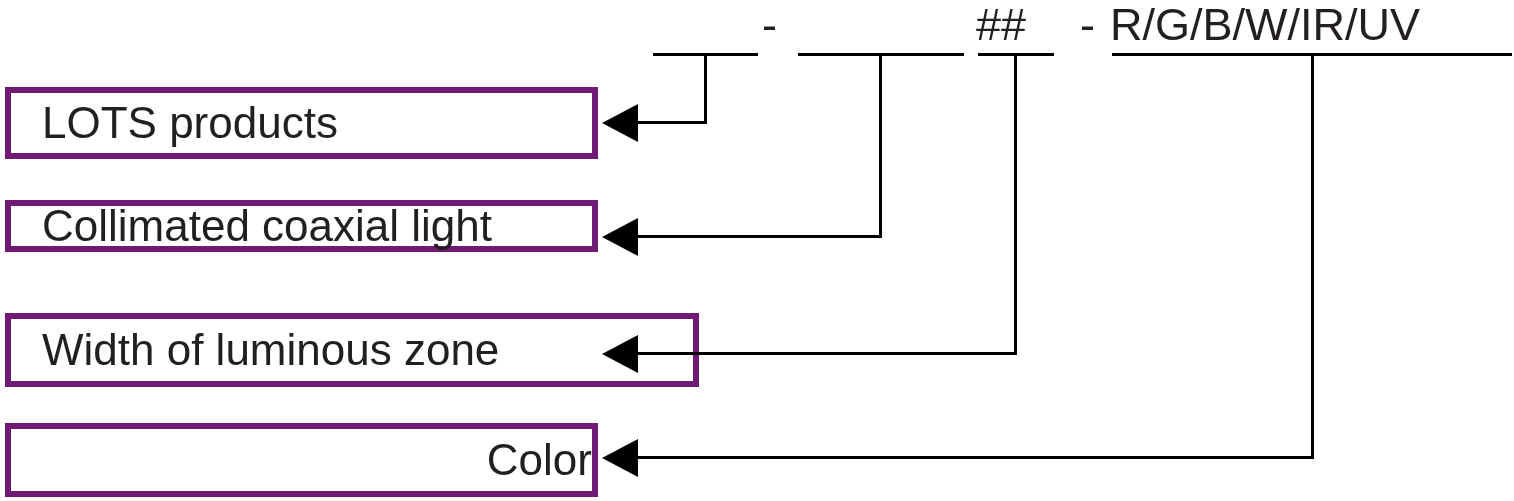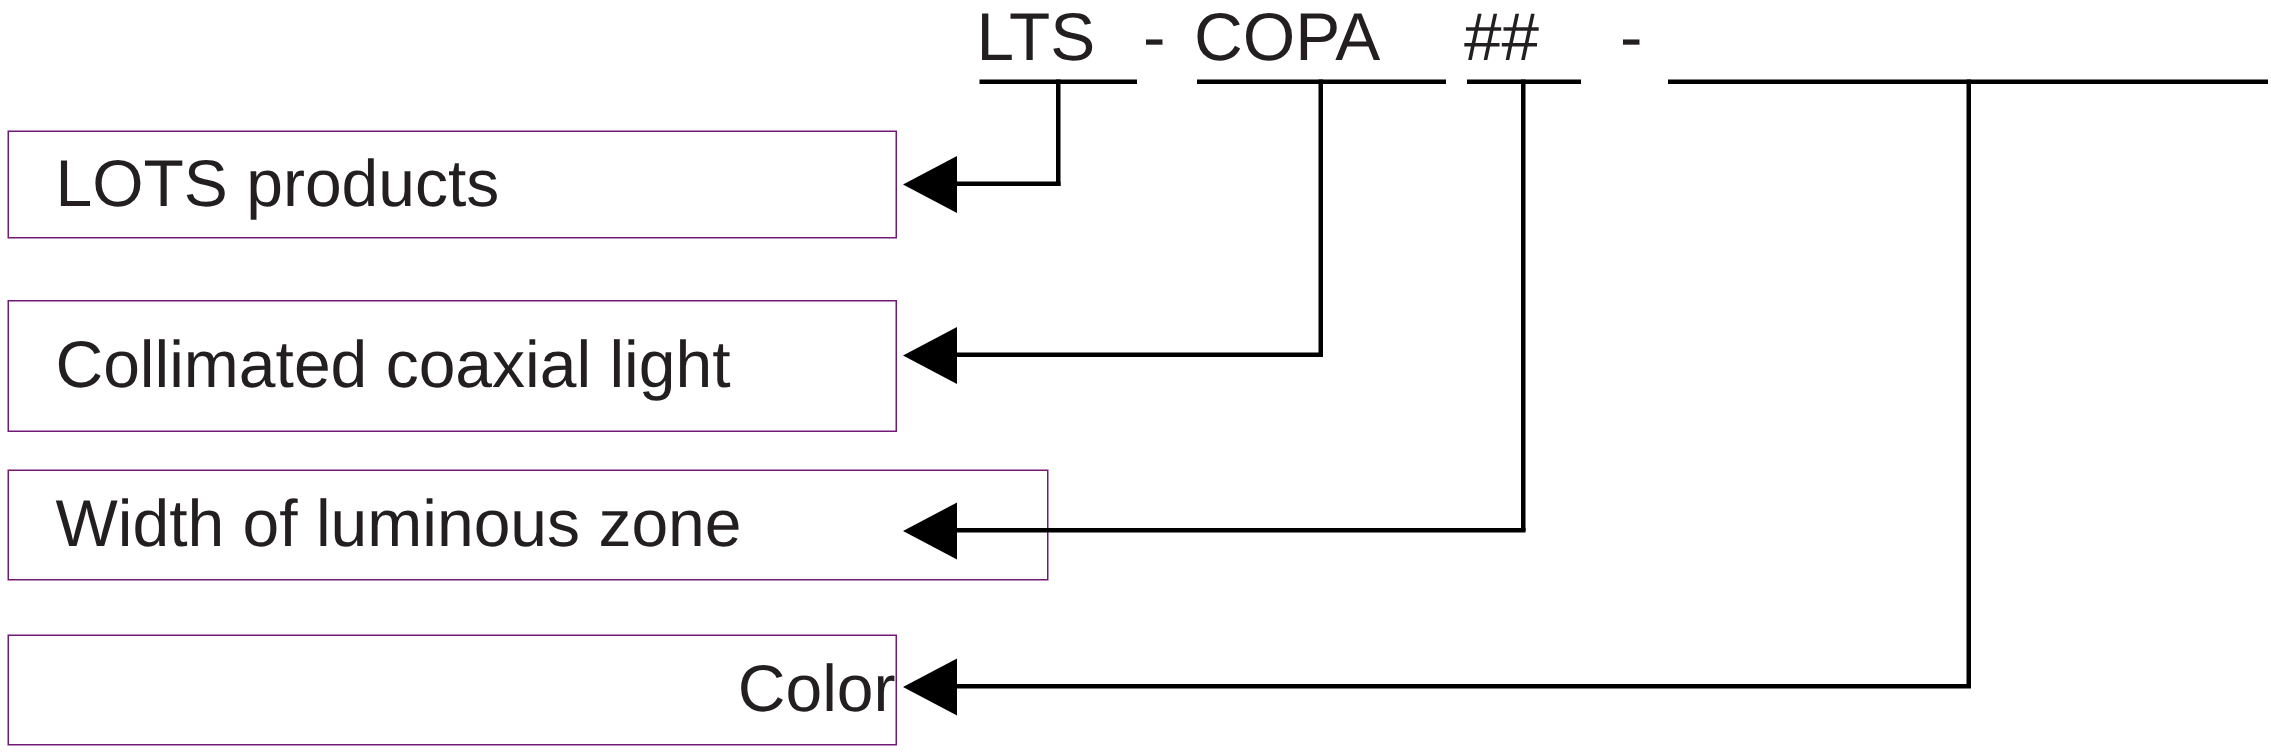--- a/index.html
+++ b/index.html
@@ -46,21 +46,21 @@
   
   .underbar {
     position: absolute;
     height: 3px;
     background: #000000;
   }
   
   .label-box {
     position: absolute;
     box-sizing: border-box;
-    border: 1px solid #701a75;
+    border: 6px solid #701a75;
     background: #ffffff;
     display: flex;
     align-items: center;
   }
   .label-text {
     font-size: 44px;
     line-height: 46px;
     color: #231f20;
     padding-left: 31px;
     white-space: nowrap;
@@ -86,42 +86,41 @@
     border-right: 36px solid #000000;
   }
 </style>
 </head>
 <body>
 
 <div id="diagram">
 
   <div class="code-row">
 
-    <span class="code-seg" style="left:651px;">LTS</span>
 
     <span class="code-dash" style="left:762px;">-</span>
 
-    <span class="code-seg" style="left:796px;">COPA</span>
 
     <span class="code-seg" style="left:976px;">##</span>
 
     <span class="code-dash" style="left:1080px;">-</span>
 
+    <span class="code-seg" style="left:1110px;">R/G/B/W/IR/UV</span>
   </div>
 
   <div class="underbar" style="left:653px;  top:53px; width:105px;"></div>
   <div class="underbar" style="left:798px;  top:53px; width:166px;"></div>
   <div class="underbar" style="left:978px;  top:53px; width:76px;"></div>
   <div class="underbar" style="left:1112px; top:53px; width:400px;"></div>
 
   <div class="label-box" style="left:5px; top:87px; width:593px; height:72px;">
     <span class="label-text">LOTS products</span>
   </div>
 
-  <div class="label-box" style="left:5px; top:200px; width:593px; height:88px;">
+  <div class="label-box" style="left:5px; top:200px; width:593px; height:52px;">
     <span class="label-text">Collimated coaxial light</span>
   </div>
 
   <div class="label-box" style="left:5px; top:313px; width:694px; height:74px;">
     <span class="label-text">Width of luminous zone</span>
   </div>
 
   <div class="label-box" style="left:5px; top:423px; width:593px; height:74px;justify-content:flex-end;">
     <span class="label-text">Color</span>
   </div>

